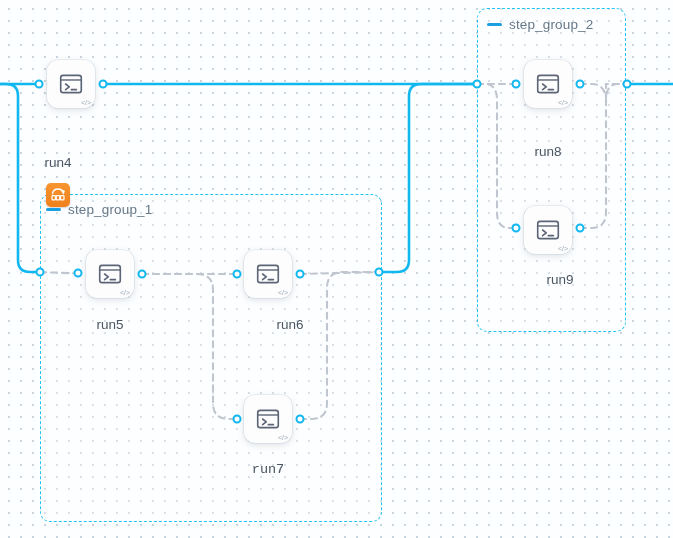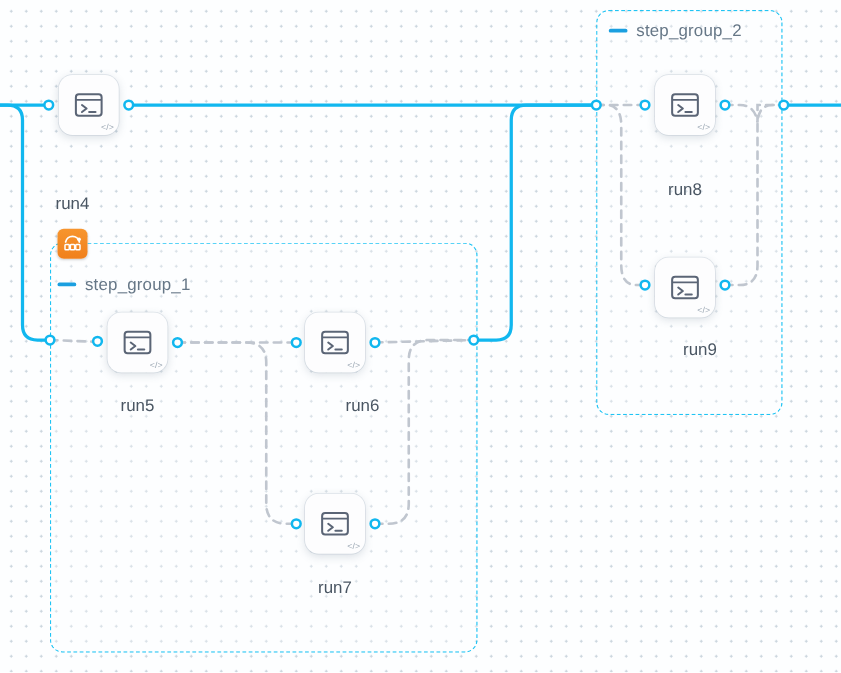--- a/index.html
+++ b/index.html
@@ -154,21 +154,21 @@
   <div class="group-badge" style="left:46px; top:183px;">
     <svg width="16" height="16" viewBox="0 0 16 16">
       <path d="M2.5 6.6 A5.6 5.6 0 0 1 13.5 6.6" fill="none" stroke="#ffffff" stroke-width="1.4" stroke-linecap="round"></path>
       <circle cx="13.2" cy="4.4" r="1.5" fill="#ffffff"></circle>
       <rect x="2" y="8.6" width="3.4" height="4.2" rx="0.6" fill="none" stroke="#ffffff" stroke-width="1.2"></rect>
       <rect x="6.3" y="8.6" width="3.4" height="4.2" rx="0.6" fill="none" stroke="#ffffff" stroke-width="1.2"></rect>
       <rect x="10.6" y="8.6" width="3.4" height="4.2" rx="0.6" fill="none" stroke="#ffffff" stroke-width="1.2"></rect>
     </svg>
   </div>
 
-  <div class="group-header" style="left:46px; top:220px;">
+  <div class="group-header" style="left:46px; top:202px;">
     <span class="collapse-dash"></span>
     <span class="group-label">step_group_1</span>
   </div>
 
   <div class="group-box" style="left:477px; top:8px; width:149px; height:324px;"></div>
 
   <div class="group-header" style="left:487px; top:17px;">
     <span class="collapse-dash"></span>
     <span class="group-label">step_group_2</span>
   </div>
@@ -208,21 +208,21 @@
 
   <div class="node" style="left:244px; top:395px;">
     <svg width="26" height="26" viewBox="0 0 24 24">
       <rect x="2.5" y="4" width="19" height="16" rx="2.2" fill="none" stroke="#5b6576" stroke-width="1.5"></rect>
       <line x1="2.5" y1="8.3" x2="21.5" y2="8.3" stroke="#5b6576" stroke-width="1.3"></line>
       <polyline points="7,12 10.4,14.6 7,17.2" fill="none" stroke="#5b6576" stroke-width="1.5" stroke-linecap="round" stroke-linejoin="round"></polyline>
       <line x1="12.3" y1="17.2" x2="17" y2="17.2" stroke="#5b6576" stroke-width="1.5" stroke-linecap="round"></line>
     </svg>
     <span class="code-badge">&lt;/&gt;</span>
   </div>
-  <div class="node-label" style="left:268px; top:462px;">run7</div>
+  <div class="node-label" style="left:268px; top:462px;font-family:Liberation Mono, monospace;">run7</div>
 
   <div class="node" style="left:524px; top:60px;">
     <svg width="26" height="26" viewBox="0 0 24 24">
       <rect x="2.5" y="4" width="19" height="16" rx="2.2" fill="none" stroke="#5b6576" stroke-width="1.5"></rect>
       <line x1="2.5" y1="8.3" x2="21.5" y2="8.3" stroke="#5b6576" stroke-width="1.3"></line>
       <polyline points="7,12 10.4,14.6 7,17.2" fill="none" stroke="#5b6576" stroke-width="1.5" stroke-linecap="round" stroke-linejoin="round"></polyline>
       <line x1="12.3" y1="17.2" x2="17" y2="17.2" stroke="#5b6576" stroke-width="1.5" stroke-linecap="round"></line>
     </svg>
     <span class="code-badge">&lt;/&gt;</span>
   </div>

